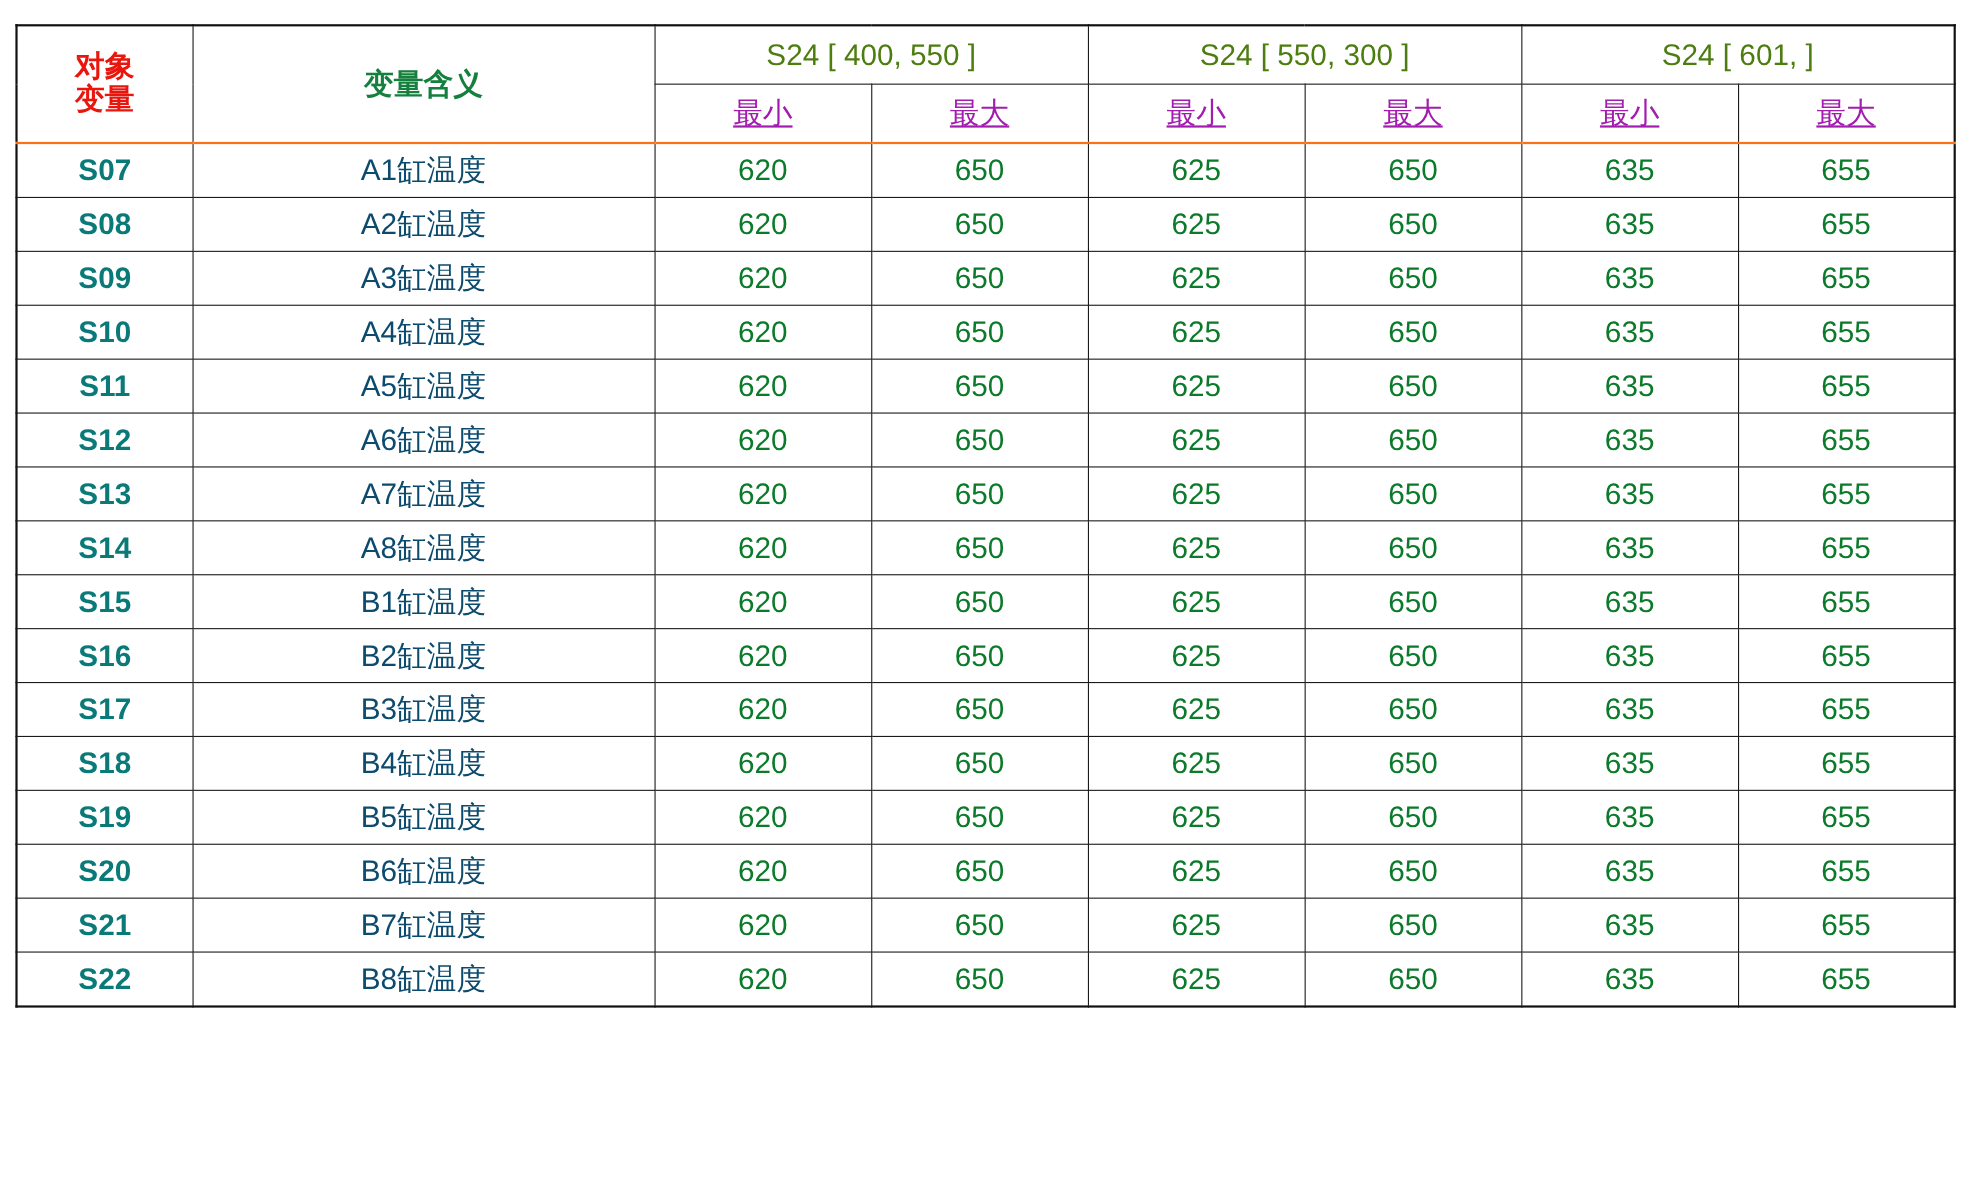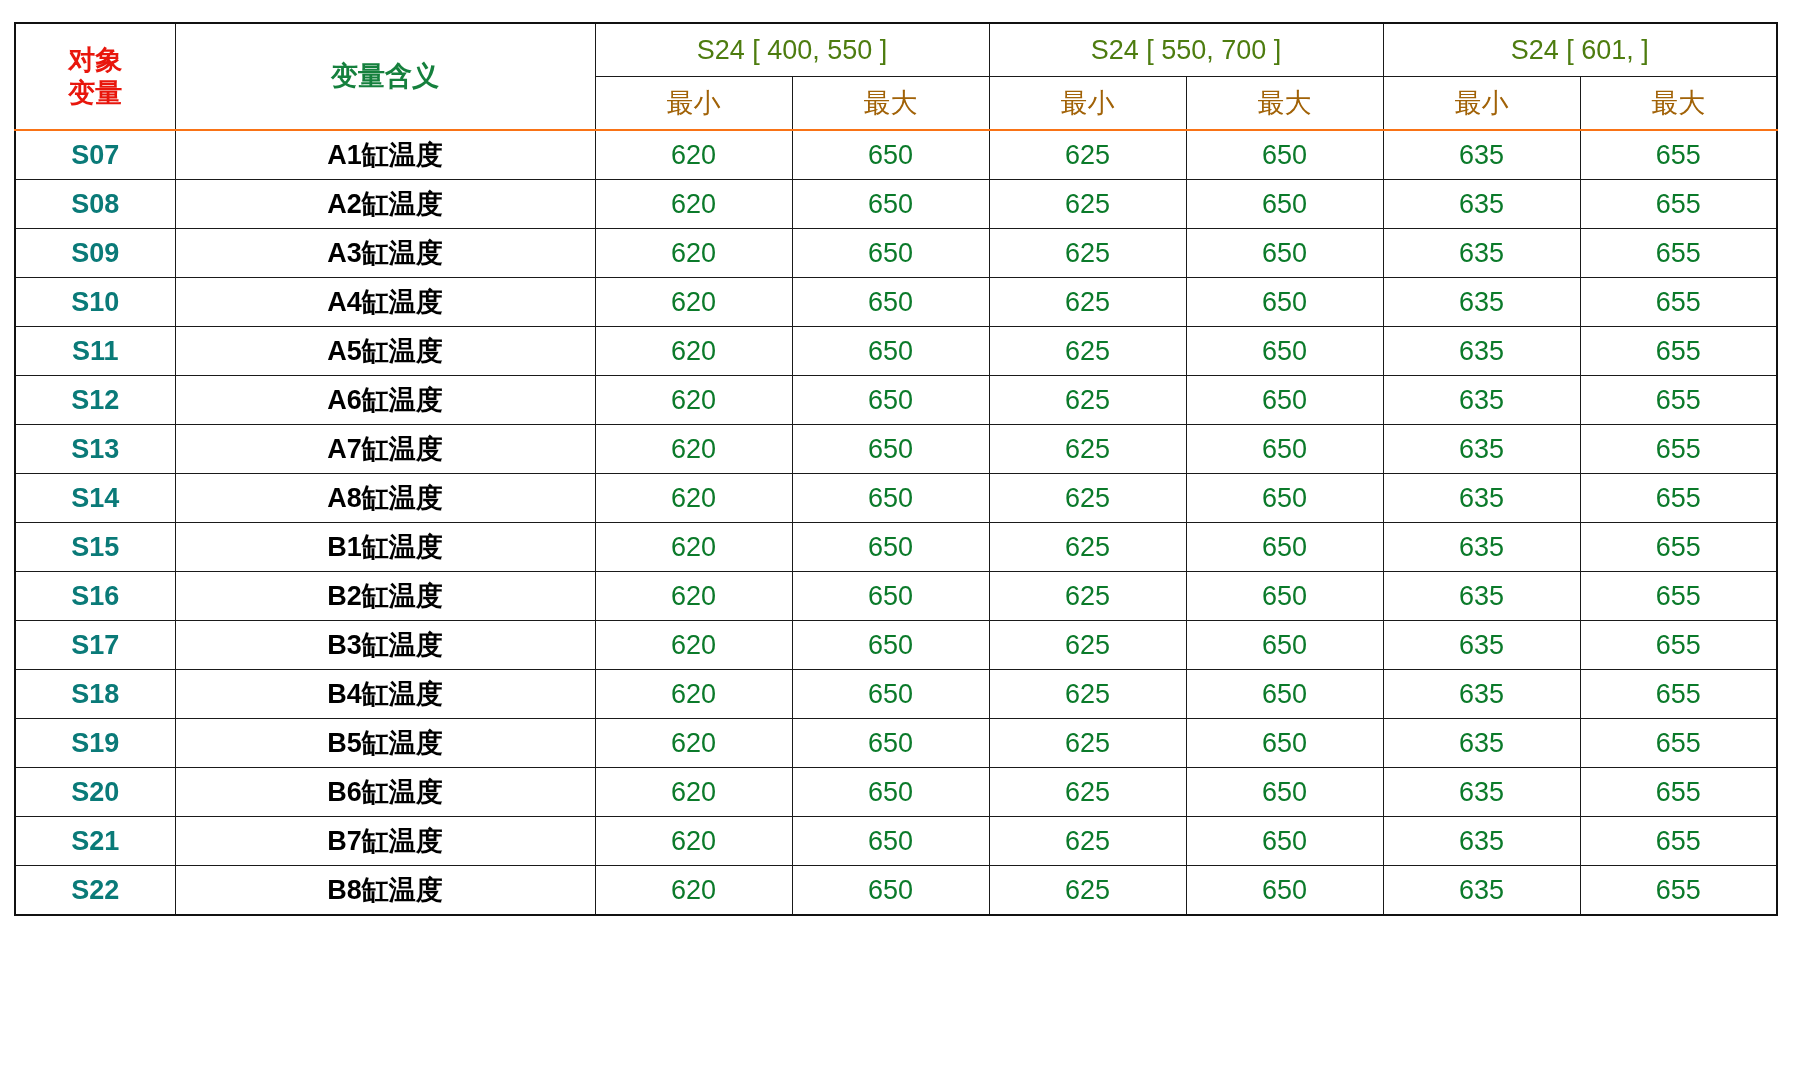--- a/index.html
+++ b/index.html
@@ -45,49 +45,50 @@
     line-height: 1.2;
   }
   
   .hdr-obj {
     color: #e8160c;
     font-weight: bold;
     font-size: 27px;
     height: 104px;
   }
   .hdr-obj .l1 { display: block; }
-  .hdr-obj .l2 { display: block; }
+  .hdr-obj .l2 { display: block; font-family: Liberation Mono, monospace; }
   .hdr-desc {
     color: #15803d;
     font-weight: bold;
     font-size: 27px;
     height: 104px;
   }
   .hdr-group {
     color: #4d7c0f;
     font-weight: normal;
     font-size: 28px;
     height: 52px;
   }
   .hdr-sub {
-    color: #a16207;
+    color: #a21caf;
     font-weight: normal;
     font-size: 28px;
     height: 52px;
+    text-decoration: underline;
   }
   
   td.obj {
     color: #0a7a78;
     font-weight: bold;
     font-size: 28px;
     height: 48px;
   }
   td.desc {
-    color: #000000;
-    font-weight: bold;
+    color: #0c4a6e;
+    font-weight: normal;
     font-size: 28px;
     text-align: left;
     padding-left: 6px;
     height: 48px;
   }
   td.val {
     color: #0b7a2a;
     font-weight: normal;
     font-size: 28px;
     height: 48px;
@@ -116,21 +117,21 @@
         <col class="c-val">
       </colgroup>
       <thead>
         <tr class="row1">
           <th class="hdr-obj" rowspan="2">
             <span class="l1">对象</span>
             <span class="l2">变量</span>
           </th>
           <th class="hdr-desc" rowspan="2">变量含义</th>
           <th class="hdr-group sep-left" colspan="2">S24 [ 400, 550 ]</th>
-          <th class="hdr-group sep-left" colspan="2">S24 [ 550, 700 ]</th>
+          <th class="hdr-group sep-left" colspan="2">S24 [ 550, 300 ]</th>
           <th class="hdr-group sep-left" colspan="2">S24 [ 601, ]</th>
         </tr>
         <tr class="row2">
           <th class="hdr-sub sep-left">最小</th>
           <th class="hdr-sub">最大</th>
           <th class="hdr-sub sep-left">最小</th>
           <th class="hdr-sub">最大</th>
           <th class="hdr-sub sep-left">最小</th>
           <th class="hdr-sub">最大</th>
         </tr>

